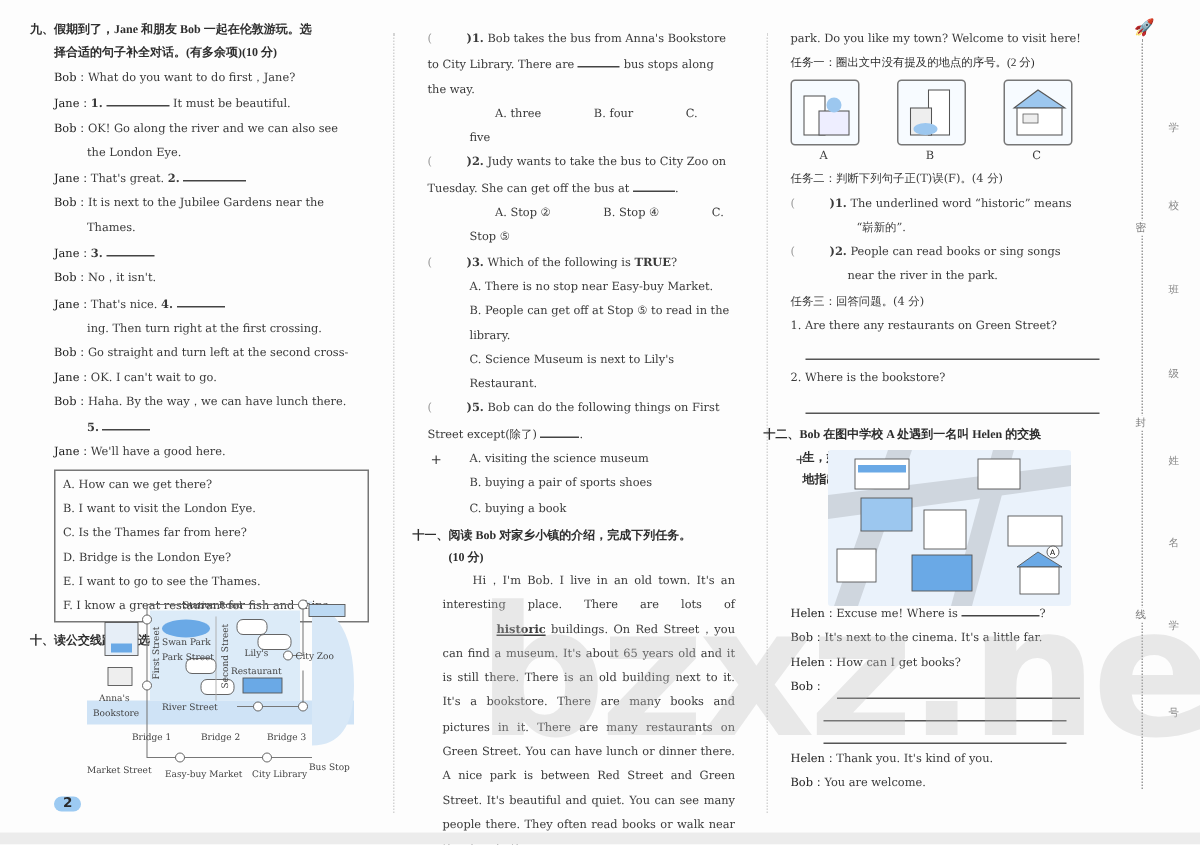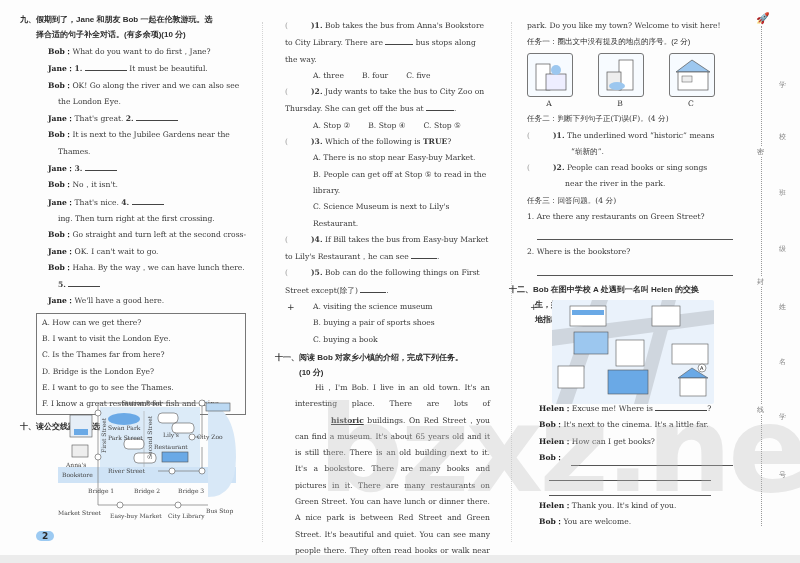--- a/index.html
+++ b/index.html
@@ -5,28 +5,28 @@
   html, body { margin:0; padding:0; }
   body { width:800px; height:563px; background:#ffffff; position:relative; overflow:hidden;
          font-family:"DejaVu Serif","Liberation Serif",serif; color:#3a3a3a; }
   .page { position:absolute; left:0; top:0; width:800px; height:555px; background:#fdfdfd; }
   .bottom-strip { position:absolute; left:0; top:555px; width:800px; height:8px; background:#ececec; }
   .col { position:absolute; top:0; font-size:7.6px; line-height:16.3px; }
   .col1 { left:20px; width:232px; }
   .col2 { left:285px; width:205px; }
   .col3 { left:527px; width:212px; }
   .divider { position:absolute; top:22px; width:0; border-left:1px dotted #d4d4d4; height:520px; }
-  .sec-title { font-family:Liberation Sans, sans-serif; font-weight:bold; font-size:8px; color:#2e2e2e; line-height:15px; }
+  .sec-title { font-family:Liberation Serif, serif; font-weight:bold; font-size:8px; color:#2e2e2e; line-height:15px; }
   .indent { padding-left:16px; }
-  .sp { font-weight:bold; color:#222;margin-left:12px; }
+  .sp { font-weight:normal; color:#222; }
   .blank { display:inline-block; border-bottom:1px solid #444; height:10px; vertical-align:baseline; }
   .opt-box { border:1px solid #777; margin:3px 0 4px 16px; padding:1px 5px; width:198px; }
   .q-paren { display:inline-block; width:26px; color:#999; }
   .opts { padding-left:28px; }
-  .opts span { margin-right:18px; }
+  .opts span { margin-right:18px;margin-left:17px; }
   .para { text-indent:20px; text-align:justify; }
   u.hl { font-weight:bold;margin-left:36px; }
   .pic-row { display:flex; gap:25px; padding-left:0; margin:4px 0 0 0; }
   .pic { width:44px; height:42px; border:1px solid #777; border-radius:3px; background:#f7fbff; position:relative; }
   .pic-lbl { width:44px; text-align:center; font-size:7.6px; line-height:14px; }
   .line { border-bottom:1px solid #555; height:14px; margin-left:18px; width:178px; }
   .map { position:absolute; left:58px; top:397px; width:178px; height:128px; }
   .town-map { position:absolute; left:552px; top:300px; width:162px; height:104px; background:#eaf2fb; border-radius:2px; overflow:hidden; }
   .watermark { position:absolute; font-family:"DejaVu Sans","Liberation Sans",sans-serif; font-weight:bold; color:rgba(190,190,190,0.32);
                font-size:120px; left:318px; top:380px; letter-spacing:-4px; pointer-events:none; }
@@ -130,31 +130,30 @@
   </div>
 
   <div class="divider" style="left:262px"></div>
 
   <div class="col col2" style="top:18px;">
     <div>
       <div><span class="q-paren">(</span><b>)1.</b> <span>Bob takes the bus from Anna's Bookstore to City Library. There are</span> <span class="blank" style="width:28px"></span> <span>bus stops along the way.</span></div>
       <div class="opts"><span>A. three</span><span>B. four</span><span>C. five</span></div>
     </div>
     <div>
-      <div><span class="q-paren">(</span><b>)2.</b> <span>Judy wants to take the bus to City Zoo on Thursday. She can get off the bus at</span> <span class="blank" style="width:28px"></span>.</div>
+      <div><span class="q-paren">(</span><b>)2.</b> <span>Judy wants to take the bus to City Zoo on Tuesday. She can get off the bus at</span> <span class="blank" style="width:28px"></span>.</div>
       <div class="opts"><span>A. Stop ②</span><span>B. Stop ④</span><span>C. Stop ⑤</span></div>
     </div>
     <div>
       <div><span class="q-paren">(</span><b>)3.</b> <span>Which of the following is </span><b>TRUE</b><span>?</span></div>
       <div class="opts">A. There is no stop near Easy-buy Market.</div>
       <div class="opts">B. People can get off at Stop ⑤ to read in the library.</div>
       <div class="opts">C. Science Museum is next to Lily's Restaurant.</div>
     </div>
     <div>
-      <div><span class="q-paren">(</span><b>)4.</b> <span>If Bill takes the bus from Easy-buy Market to Lily's Restaurant，he can see</span> <span class="blank" style="width:26px"></span>.</div>
     </div>
     <div>
       <div><span class="q-paren">(</span><b>)5.</b> <span>Bob can do the following things on First Street except(除了)</span> <span class="blank" style="width:26px"></span>.</div>
       <div class="opts">A. visiting the science museum</div>
       <div class="opts">B. buying a pair of sports shoes</div>
       <div class="opts">C. buying a book</div>
     </div>
     <div class="sec-title" style="margin-left:-10px;margin-top:2px;">
       <div>十一、阅读 Bob 对家乡小镇的介绍，完成下列任务。</div>
       <div class="indent" style="padding-left:24px">(10 分)</div>

